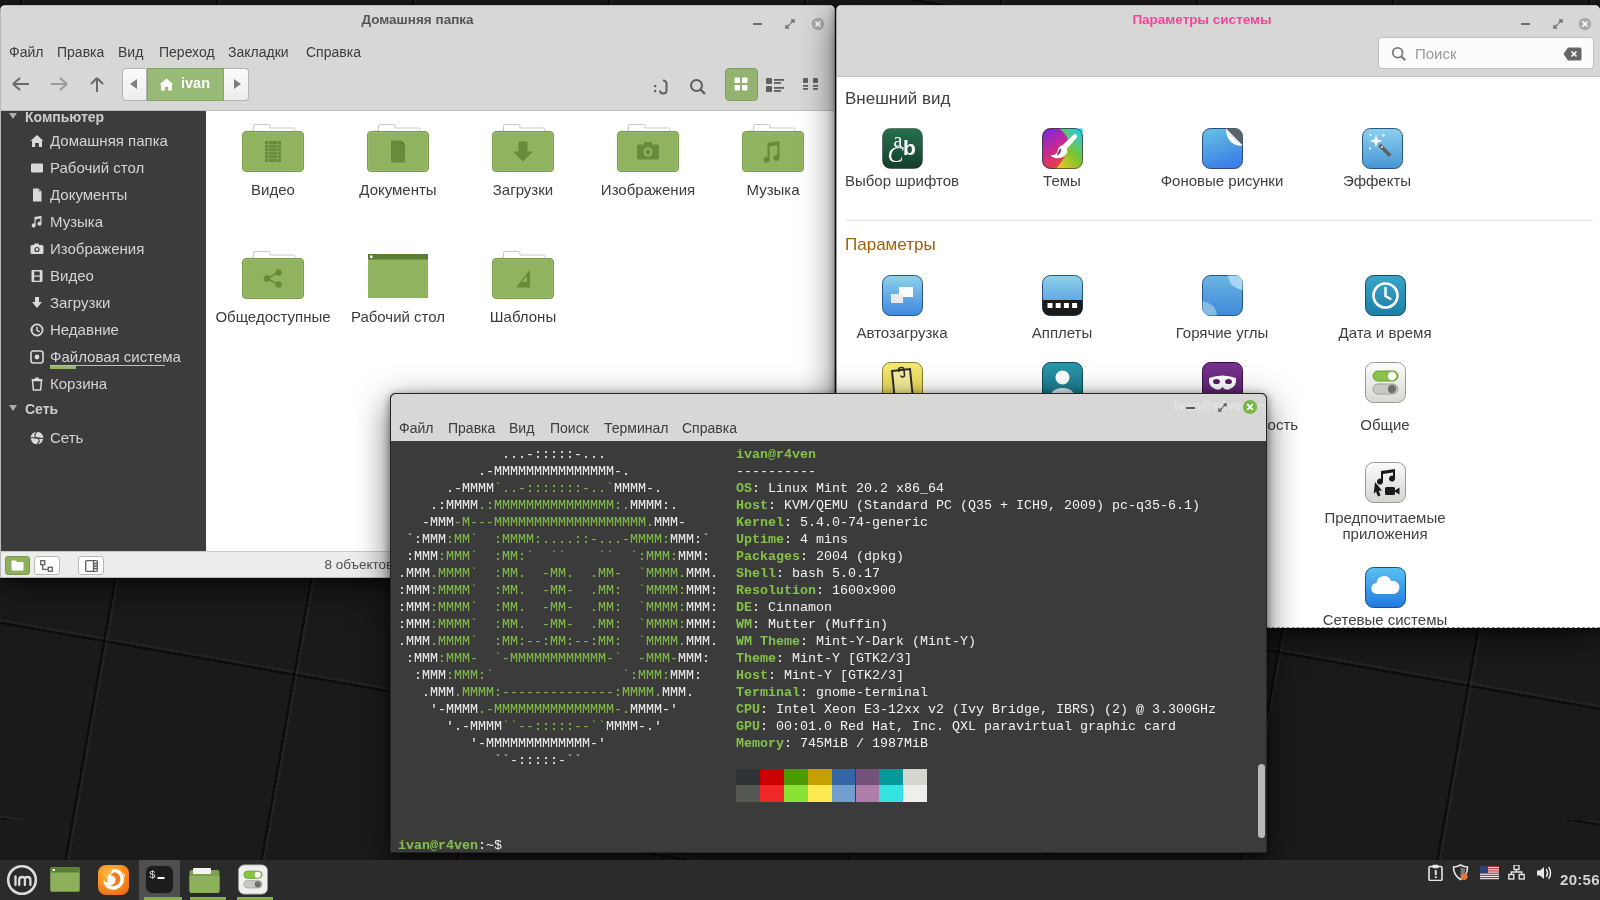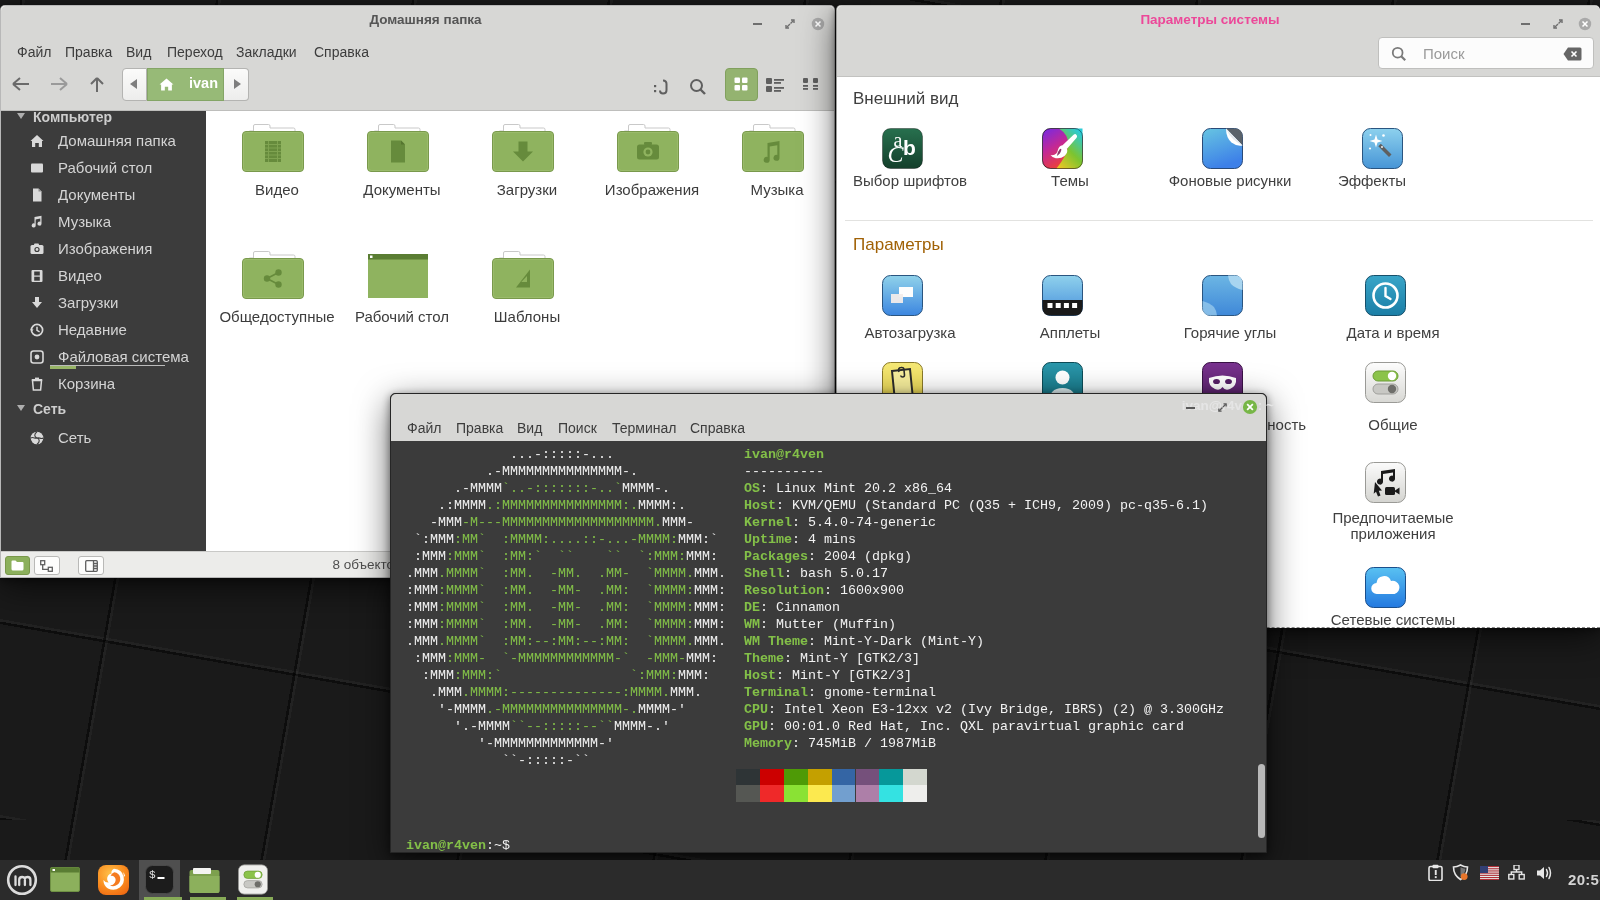--- a/index.html
+++ b/index.html
@@ -1,18 +1,18 @@
 <!DOCTYPE html>
 <html><head><meta charset="utf-8">
 <style>
 * { margin:0; padding:0; box-sizing:border-box; }
 html,body { width:1600px; height:900px; overflow:hidden; background:#151515;
   font-family:"Liberation Sans", sans-serif; }
 body > * { transform: translateZ(0); }
-.mi, .title, .flbl, .slab, .srow span, .shdr, pre, .t { transform: translateZ(0); margin-left: 8px; }
+.mi, .title, .flbl, .slab, .srow span, .shdr, pre, .t { transform: translateZ(0); }
 #desktop { position:absolute; inset:0;
   background:
     repeating-linear-gradient(100deg, rgba(0,0,0,0.5) 0 2.5px, rgba(255,255,255,0.035) 2.5px 5px, transparent 5px 193px),
     repeating-linear-gradient(10deg, rgba(0,0,0,0.5) 0 2.5px, rgba(255,255,255,0.035) 2.5px 5px, transparent 5px 193px),
     #1a1a1a;
   background-position: 20px 0, 0 -80px, 0 0; }
 .win { position:absolute; box-shadow:0 10px 34px rgba(0,0,0,0.6), 0 2px 8px rgba(0,0,0,0.45); border-radius:5px 5px 0 0; }
 .tbar { position:absolute; left:0; right:0; top:0; height:59px; background:#d7d7d5; border-radius:5px 5px 0 0; }
 .title { position:absolute; top:6px; font-size:13.5px; font-weight:bold; color:#555; width:100%; text-align:center; }
 .mnbar { position:absolute; left:0; right:0; font-size:14px; color:#3c3c3c; }
@@ -421,21 +421,21 @@
           </linearGradient>
         </defs>
 <rect x="0.5" y="0.5" width="40" height="40" rx="8" fill="url(#gfx)" stroke="#2a5580"></rect>
 <path d="M18.8 15.8 L29.5 26.5 L27 29 L16.3 18.3 Z" fill="#5f5f5f"></path>
 <path d="M14 6.5 L15.5 11.5 L20.5 13 L15.5 14.5 L14 19.5 L12.5 14.5 L7.5 13 L12.5 11.5 Z" fill="#fff"></path>
 <circle cx="21.5" cy="7.5" r="1.3" fill="#fff"></circle>
 <circle cx="8.5" cy="7" r="1" fill="#fff"></circle>
 <circle cx="8" cy="20.5" r="1.1" fill="#fff"></circle>
 <circle cx="20" cy="19" r="0.9" fill="#fff"></circle>
 </svg></div>
-<div class="slab" style="left:417px;top:166.0px">Эффекты</div>
+<div class="slab" style="left:430px;top:166.0px">Эффекты</div>
 <div style="position:absolute;left:44.5px;top:269px;width:41px;height:41px"><svg width="41" height="41" viewBox="0 0 41 41">
 <defs>
           <linearGradient id="gsu" x1="0" y1="0" x2="0" y2="1">
             <stop offset="0" stop-color="#90d2ea"></stop>
             <stop offset="1" stop-color="#3c86e0"></stop>
           </linearGradient>
         </defs>
 <rect x="0.5" y="0.5" width="40" height="40" rx="8" fill="url(#gsu)" stroke="#2a5580"></rect>
 <rect x="17" y="12" width="14" height="10" fill="#fdfdfd"></rect>
 <rect x="9" y="19" width="12" height="9" fill="#f2ecea" opacity="0.95"></rect>

